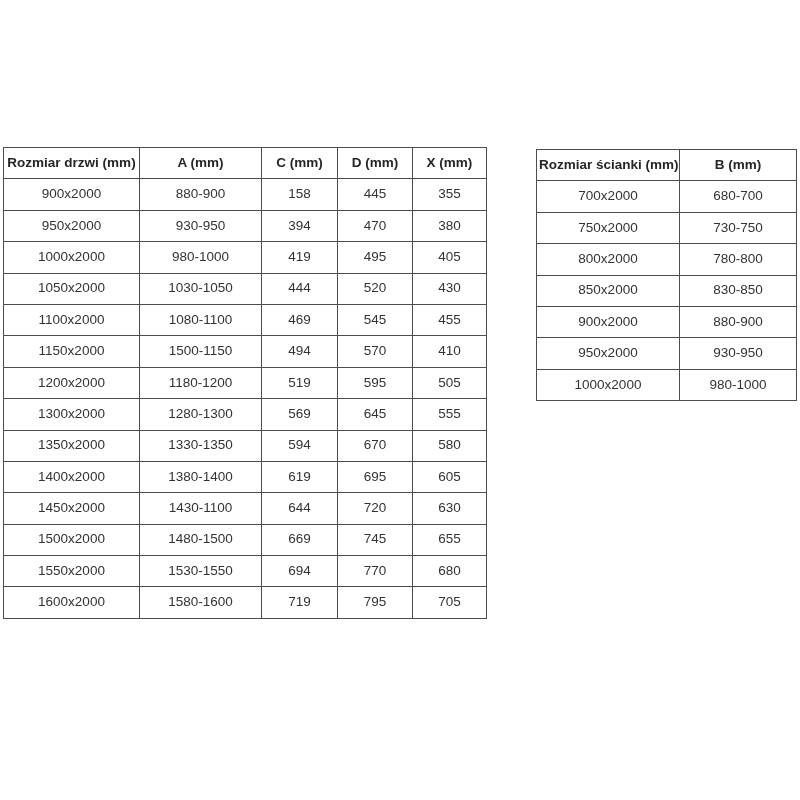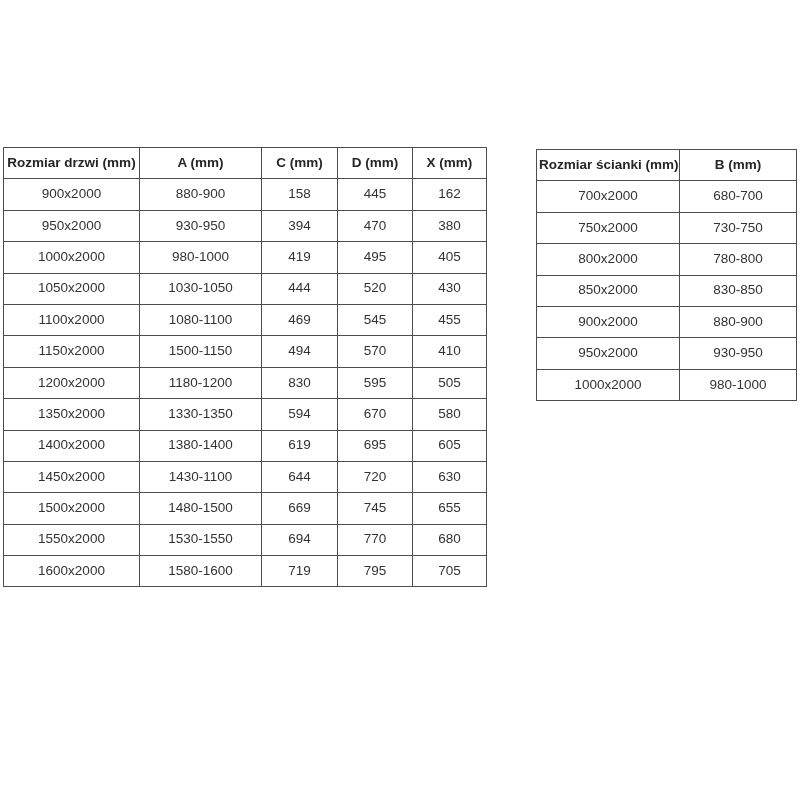--- a/index.html
+++ b/index.html
@@ -68,21 +68,21 @@
         <th>D (mm)</th>
         <th>X (mm)</th>
       </tr>
     </thead>
   <tbody>
       <tr>
         <td>900x2000</td>
         <td>880-900</td>
         <td>158</td>
         <td>445</td>
-        <td>162</td>
+        <td>355</td>
       </tr>
       <tr>
         <td>950x2000</td>
         <td>930-950</td>
         <td>394</td>
         <td>470</td>
         <td>380</td>
       </tr>
       <tr>
         <td>1000x2000</td>
@@ -108,23 +108,30 @@
       <tr>
         <td>1150x2000</td>
         <td>1500-1150</td>
         <td>494</td>
         <td>570</td>
         <td>410</td>
       </tr>
       <tr>
         <td>1200x2000</td>
         <td>1180-1200</td>
-        <td>830</td>
+        <td>519</td>
         <td>595</td>
         <td>505</td>
+      </tr>
+      <tr>
+        <td>1300x2000</td>
+        <td>1280-1300</td>
+        <td>569</td>
+        <td>645</td>
+        <td>555</td>
       </tr>
       <tr>
         <td>1350x2000</td>
         <td>1330-1350</td>
         <td>594</td>
         <td>670</td>
         <td>580</td>
       </tr>
       <tr>
         <td>1400x2000</td>

